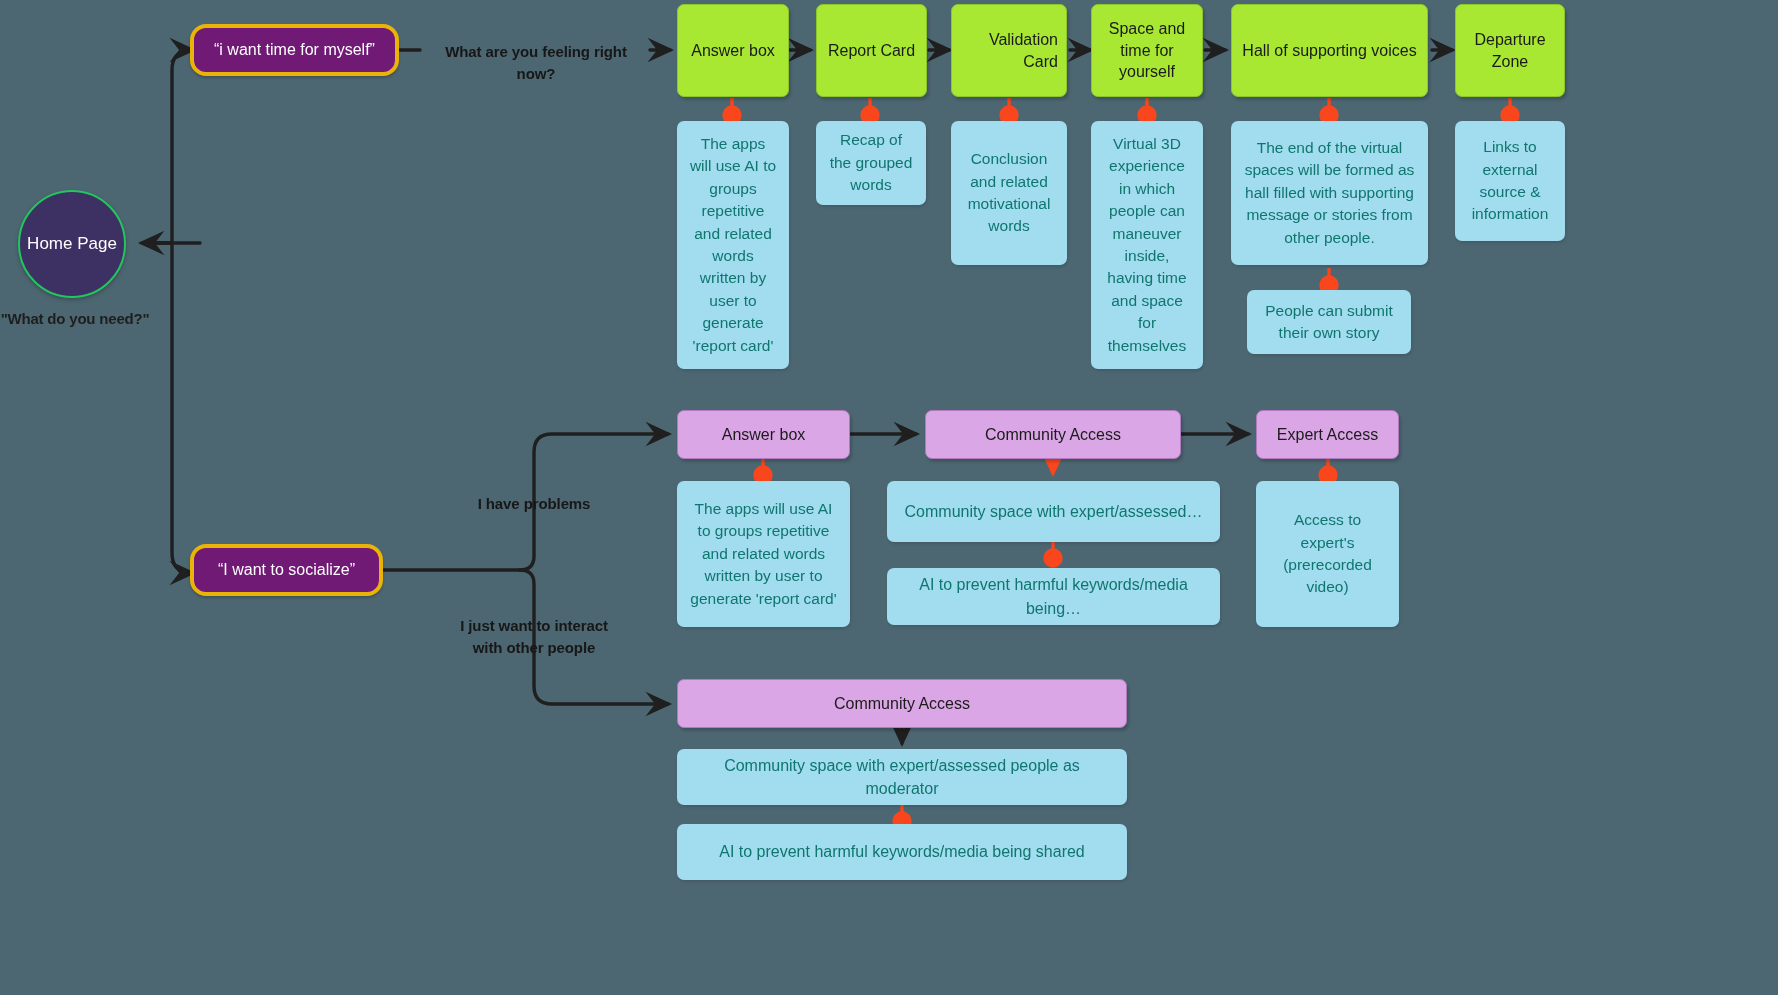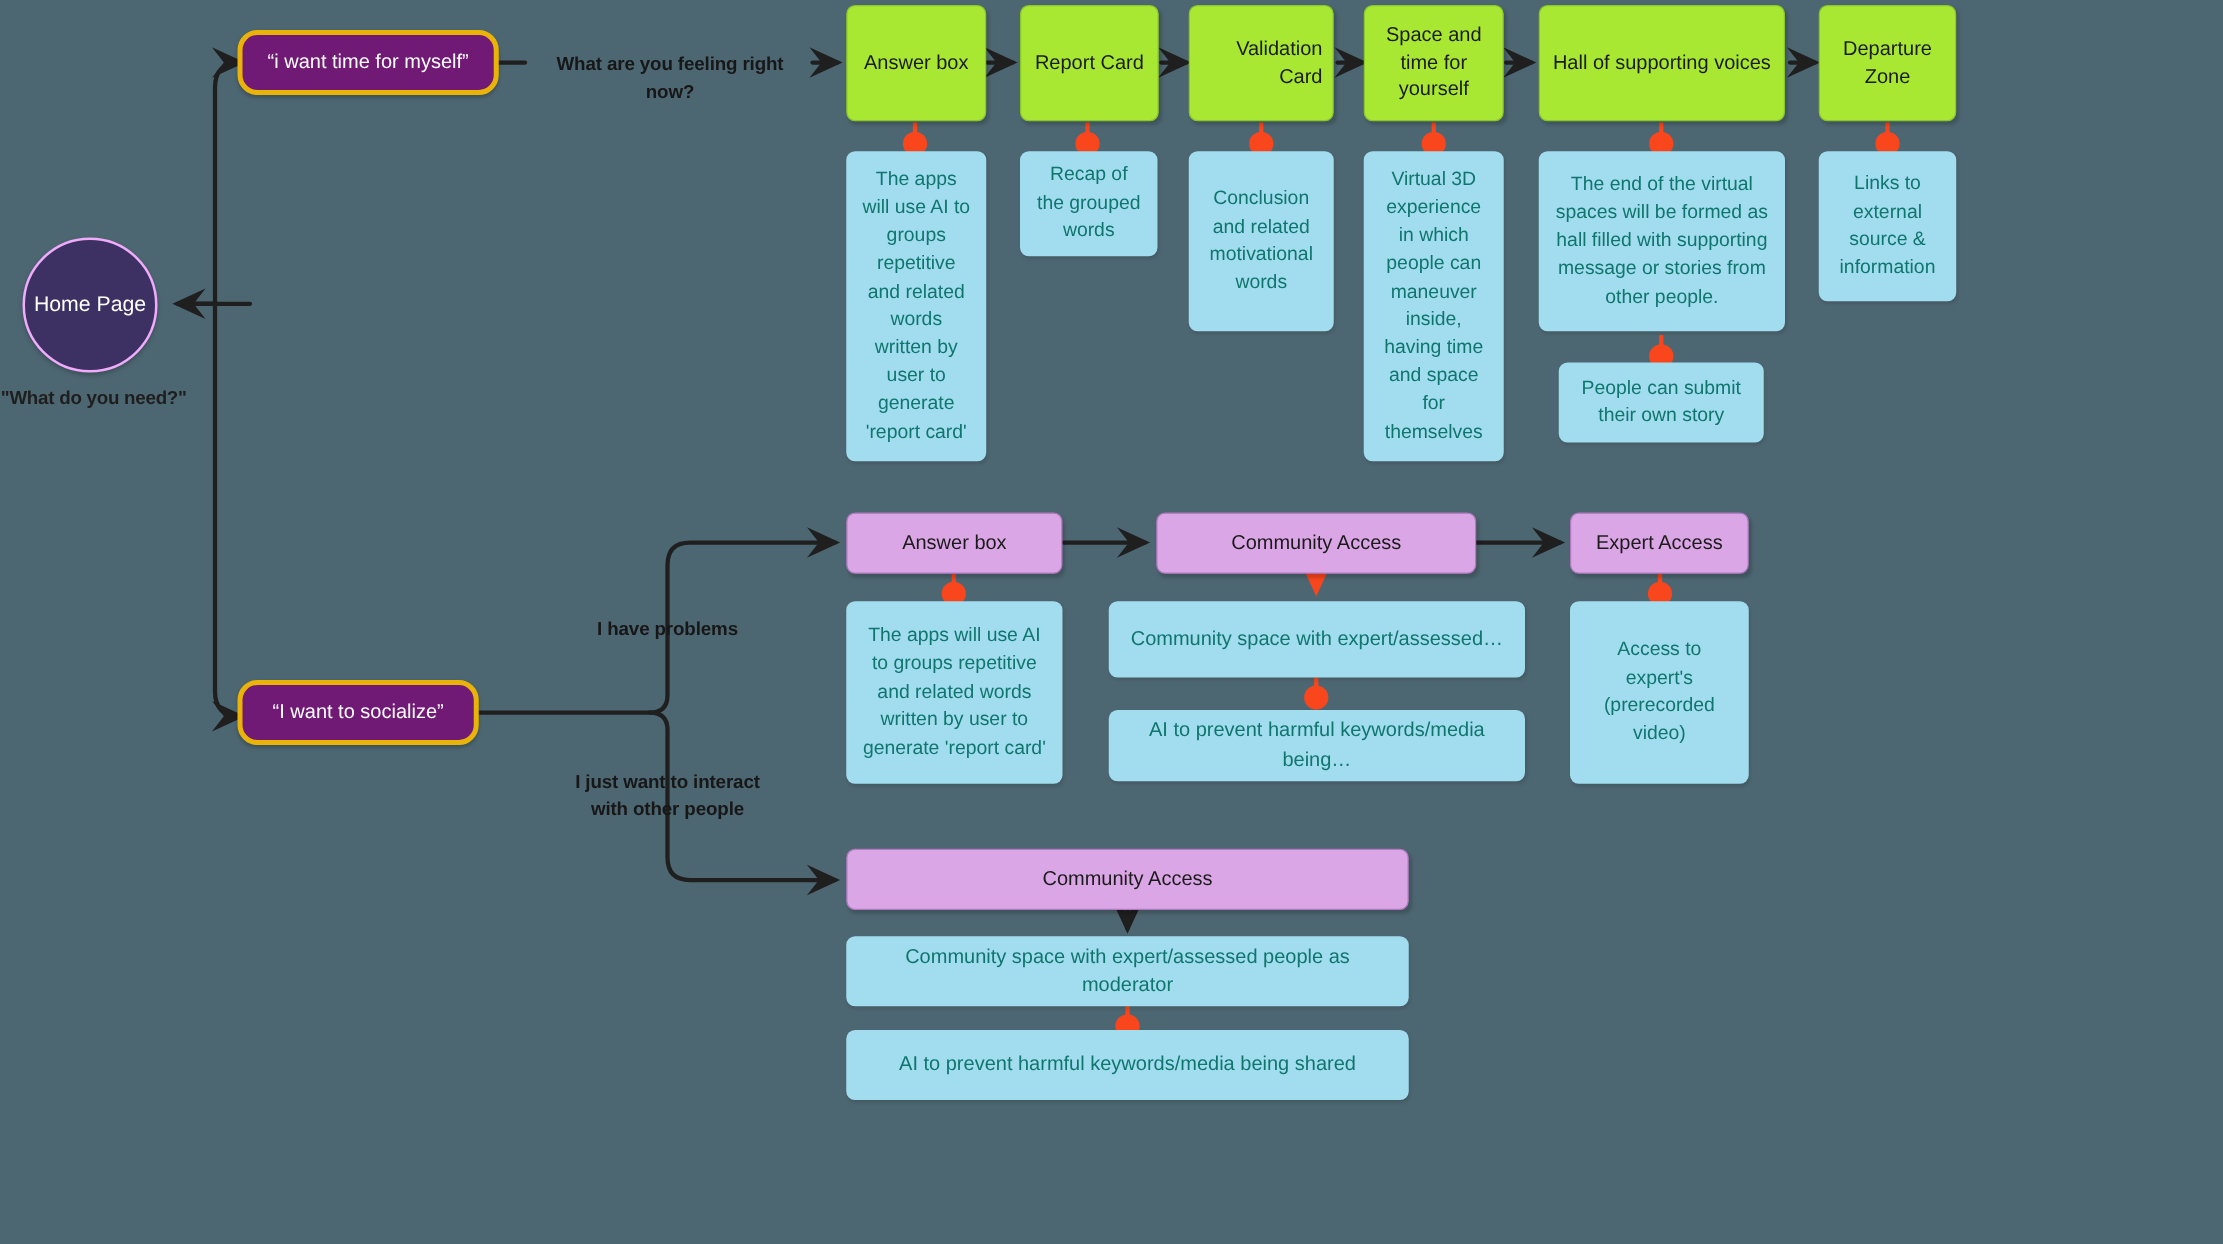--- a/index.html
+++ b/index.html
@@ -12,21 +12,21 @@
   }
   #canvas{position:absolute;inset:0;width:1778px;height:995px;}
   .svg-layer{position:absolute;left:0;top:0;width:1778px;height:995px;pointer-events:none;}
 
   .node{position:absolute;box-sizing:border-box;display:flex;align-items:center;justify-content:center;text-align:center;}
 
   
   .circle{
     border-radius:50%;
     background:#3c3162;
-    border:2px solid #f0abfc;
+    border:2px solid #22c55e;
     color:#ffffff;
     font-size:17px;
     box-shadow:0 2px 4px rgba(0,0,0,.25);
   }
   .caption{
     position:absolute;color:#1e1e1e;font-size:15px;font-weight:bold;
     letter-spacing:-.2px;
   }
 
   

